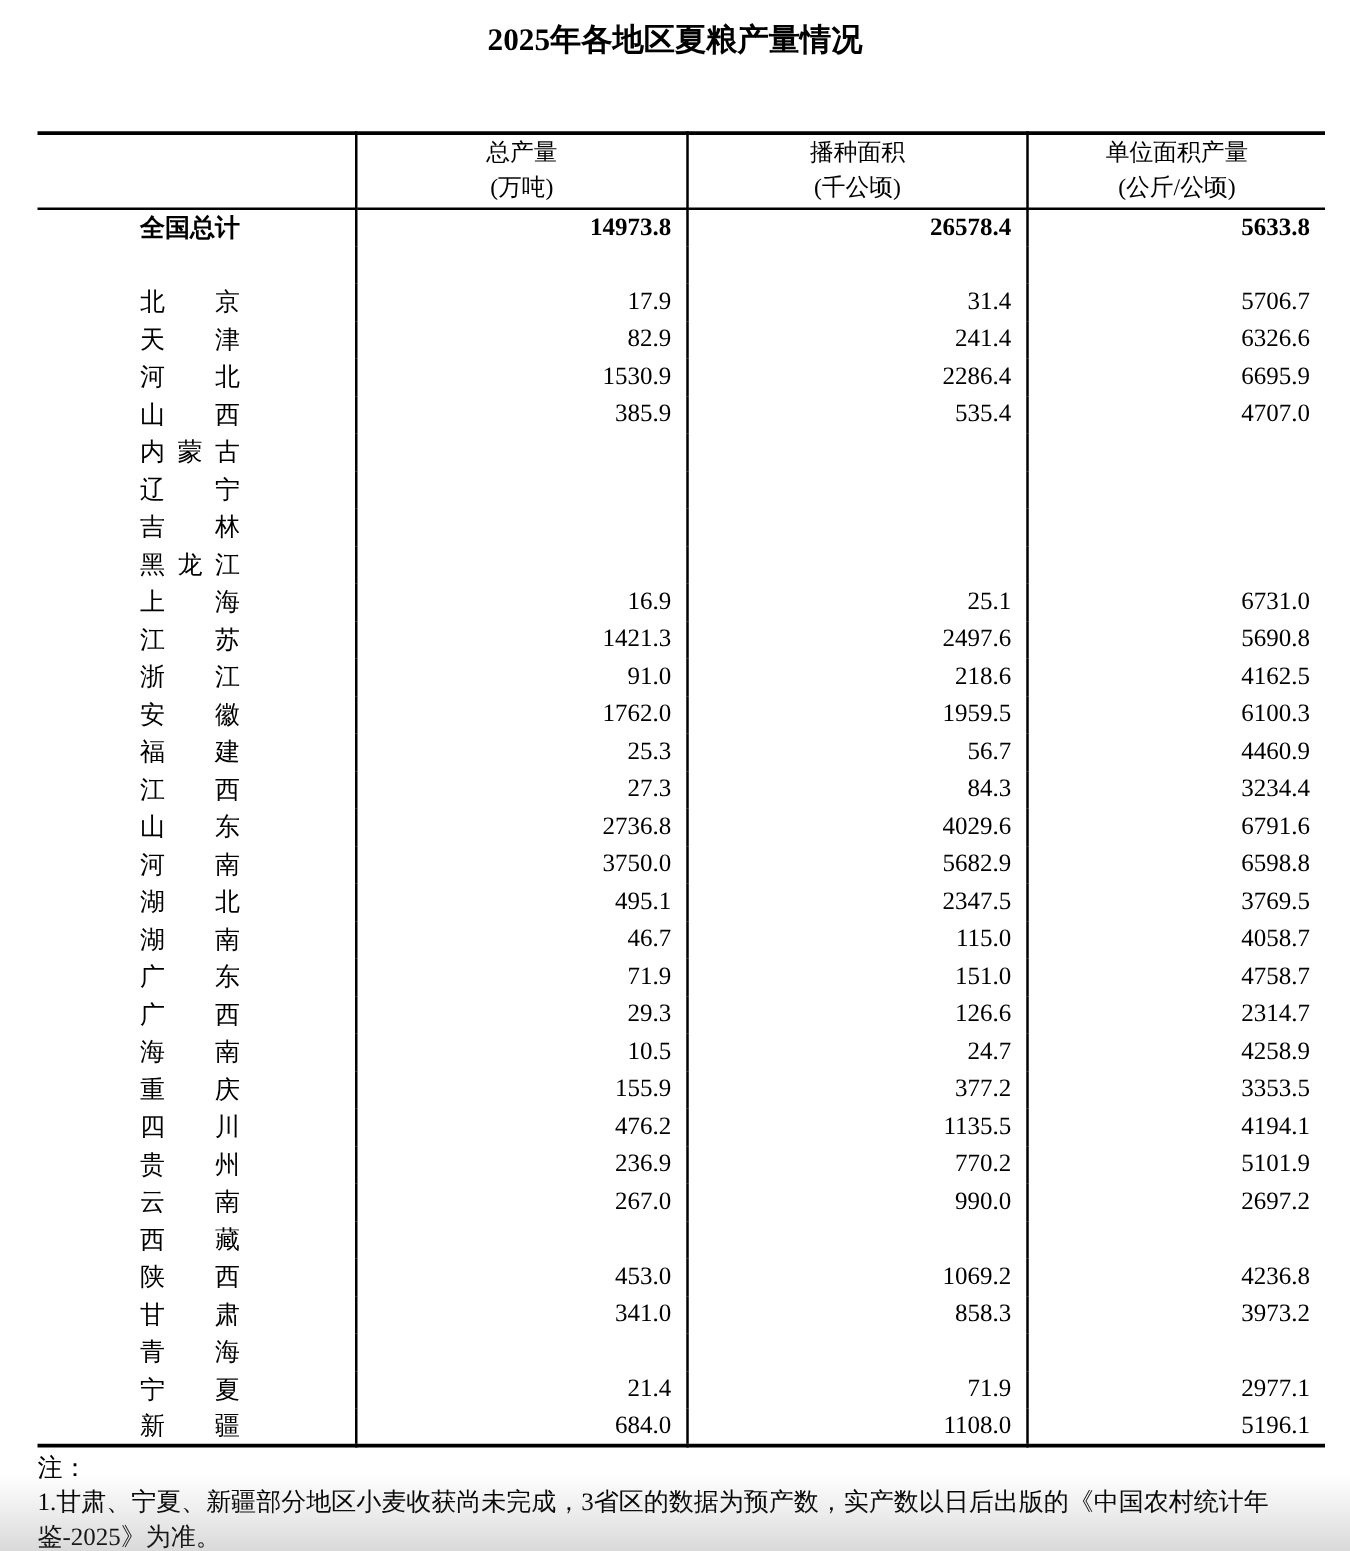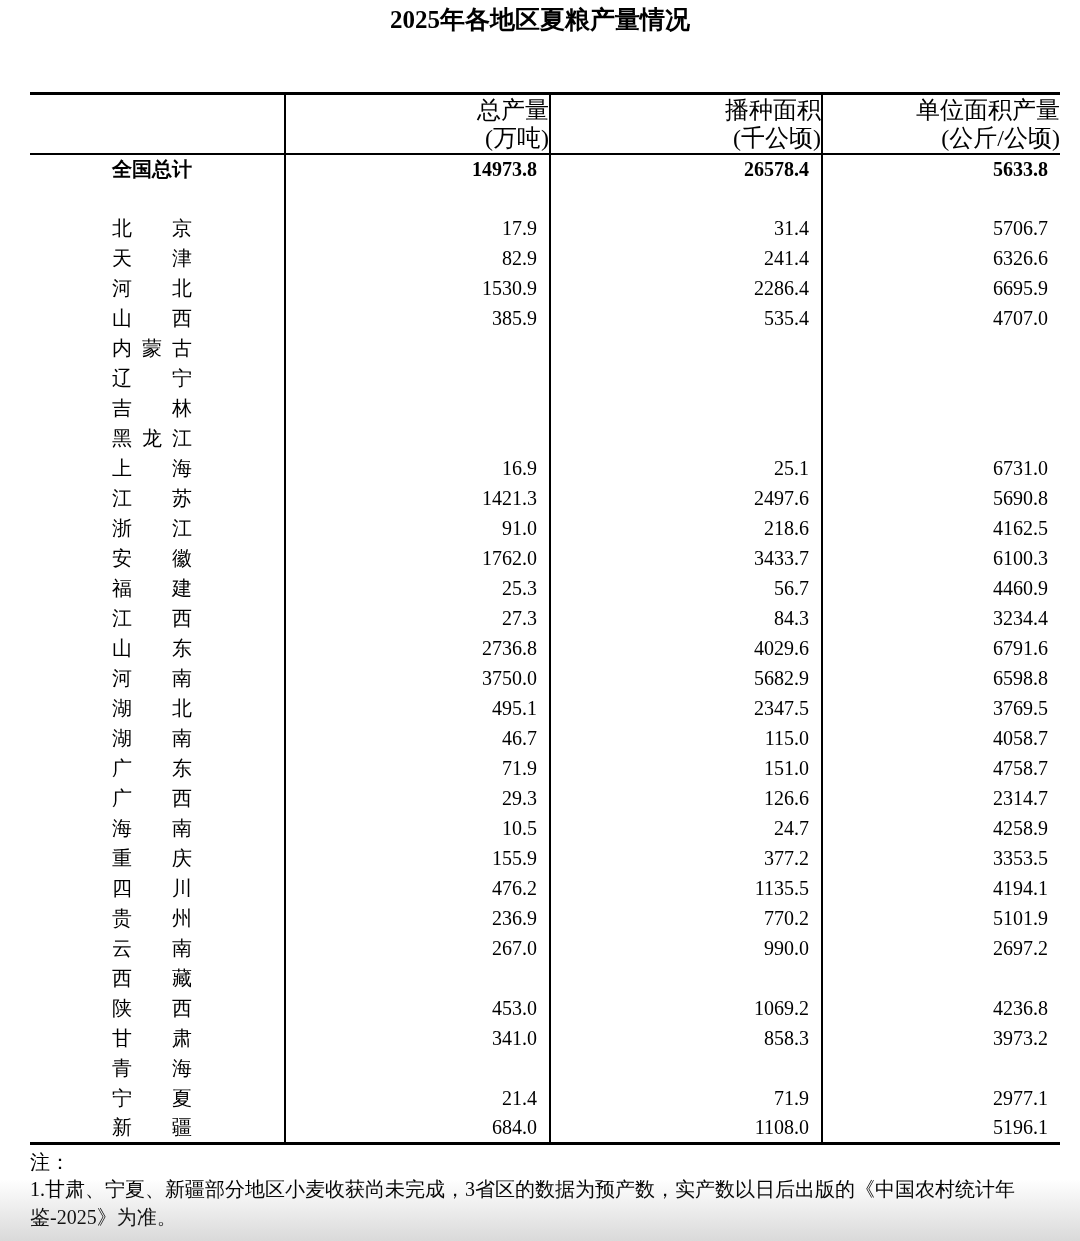--- a/index.html
+++ b/index.html
@@ -9,21 +9,21 @@
     color: #000000;
     font-family: "Liberation Serif", "DejaVu Serif", serif;
   }
   body {
     width: 1080px;
     height: 1241px;
     position: relative;
     overflow: hidden;
   }
   .title {
-    padding-top: 3px;
+    padding-top: 16px;
     text-align: center;
     font-size: 25px;
     font-weight: bold;
     line-height: 34px;
   }
   table.grain {
     border-collapse: collapse;
     table-layout: fixed;
     width: 1030px;
     margin: 55px 0 0 30px;
@@ -31,23 +31,23 @@
     border-bottom: 3px solid #000;
   }
   col.col-region { width: 255px; }
   col.col-v1 { width: 265px; }
   col.col-v2 { width: 272px; }
   col.col-v3 { width: 238px; }
 
   thead tr { height: 60px; }
   thead td {
     border-bottom: 2px solid #000;
-    text-align: right;
+    text-align: center;
     vertical-align: middle;
-    font-size: 24px;
+    font-size: 19px;
     line-height: 28px;
     padding: 0;
   }
   td.c0, td.c1, td.c2 { border-right: 2px solid #000; }
 
   tbody tr { height: 30px; }
   tbody td {
     font-size: 20px;
     padding: 0;
     vertical-align: middle;
@@ -256,21 +256,21 @@
         <td class="num c3">4162.5</td>
       </tr>
       <tr>
         <td class="c0 region-cell">
           <span class="region-name">
             <span>安</span>
             <span>徽</span>
           </span>
         </td>
         <td class="num c1">1762.0</td>
-        <td class="num c2">3433.7</td>
+        <td class="num c2">1959.5</td>
         <td class="num c3">6100.3</td>
       </tr>
       <tr>
         <td class="c0 region-cell">
           <span class="region-name">
             <span>福</span>
             <span>建</span>
           </span>
         </td>
         <td class="num c1">25.3</td>

